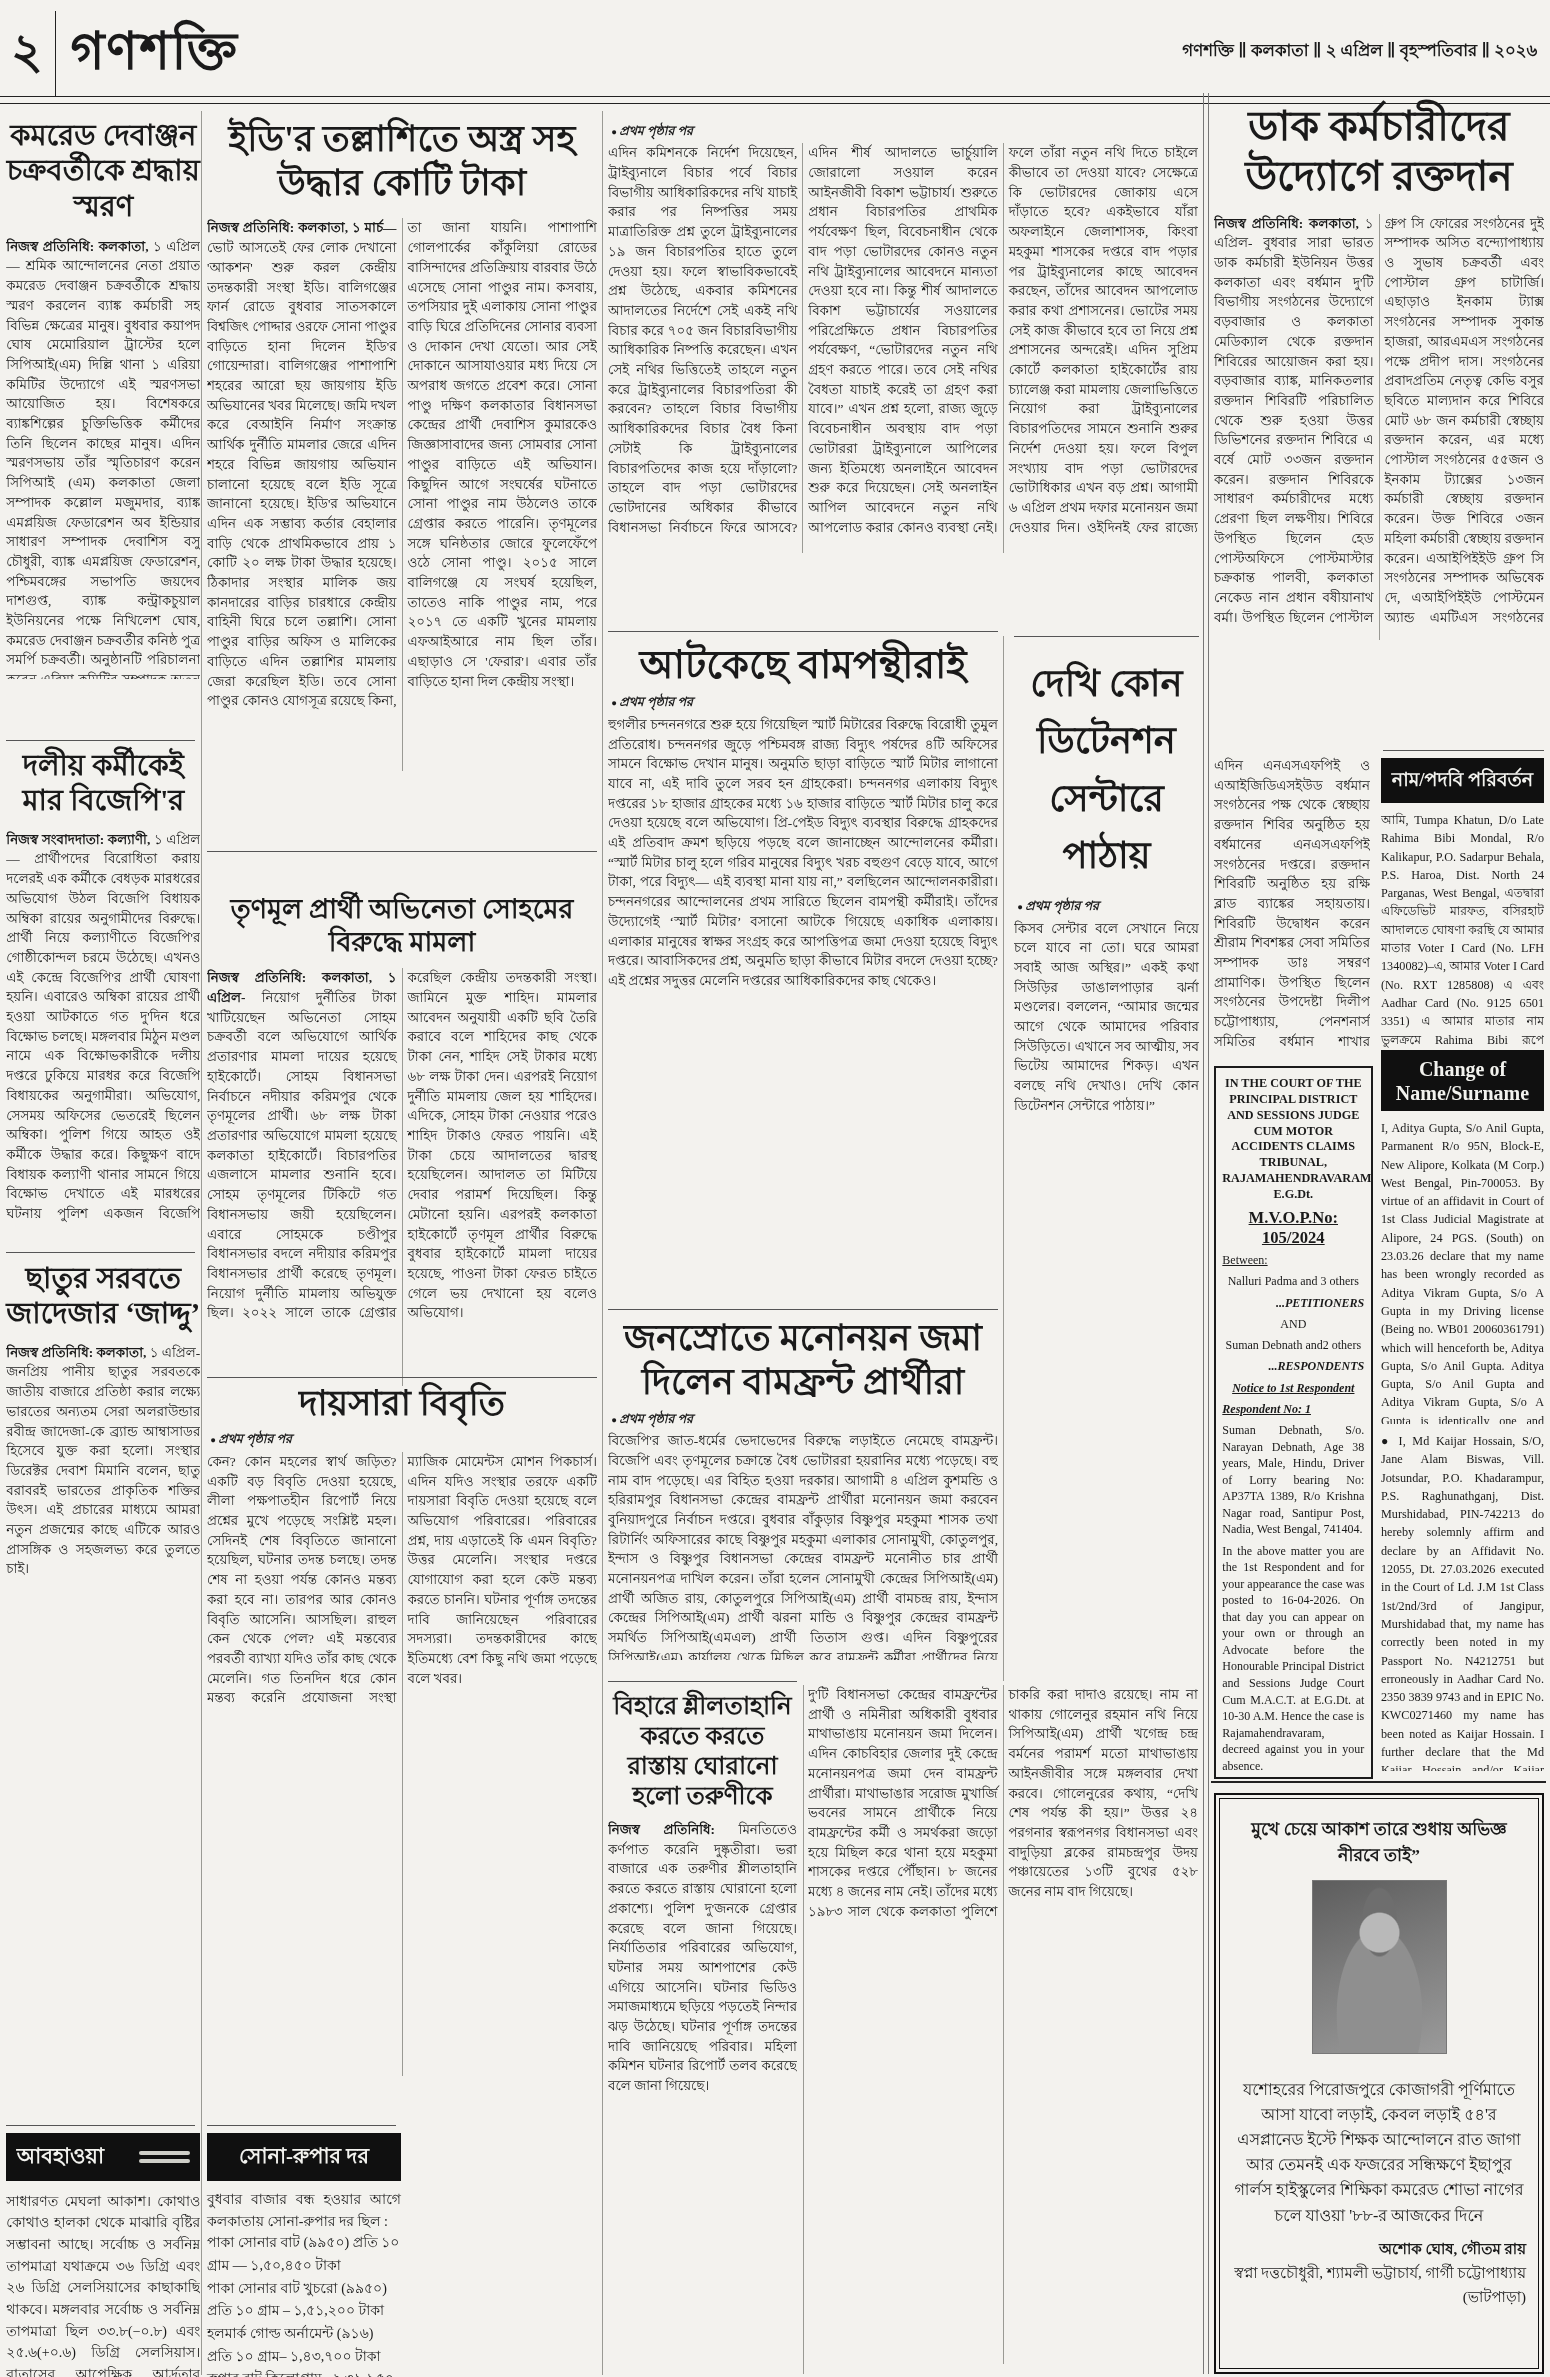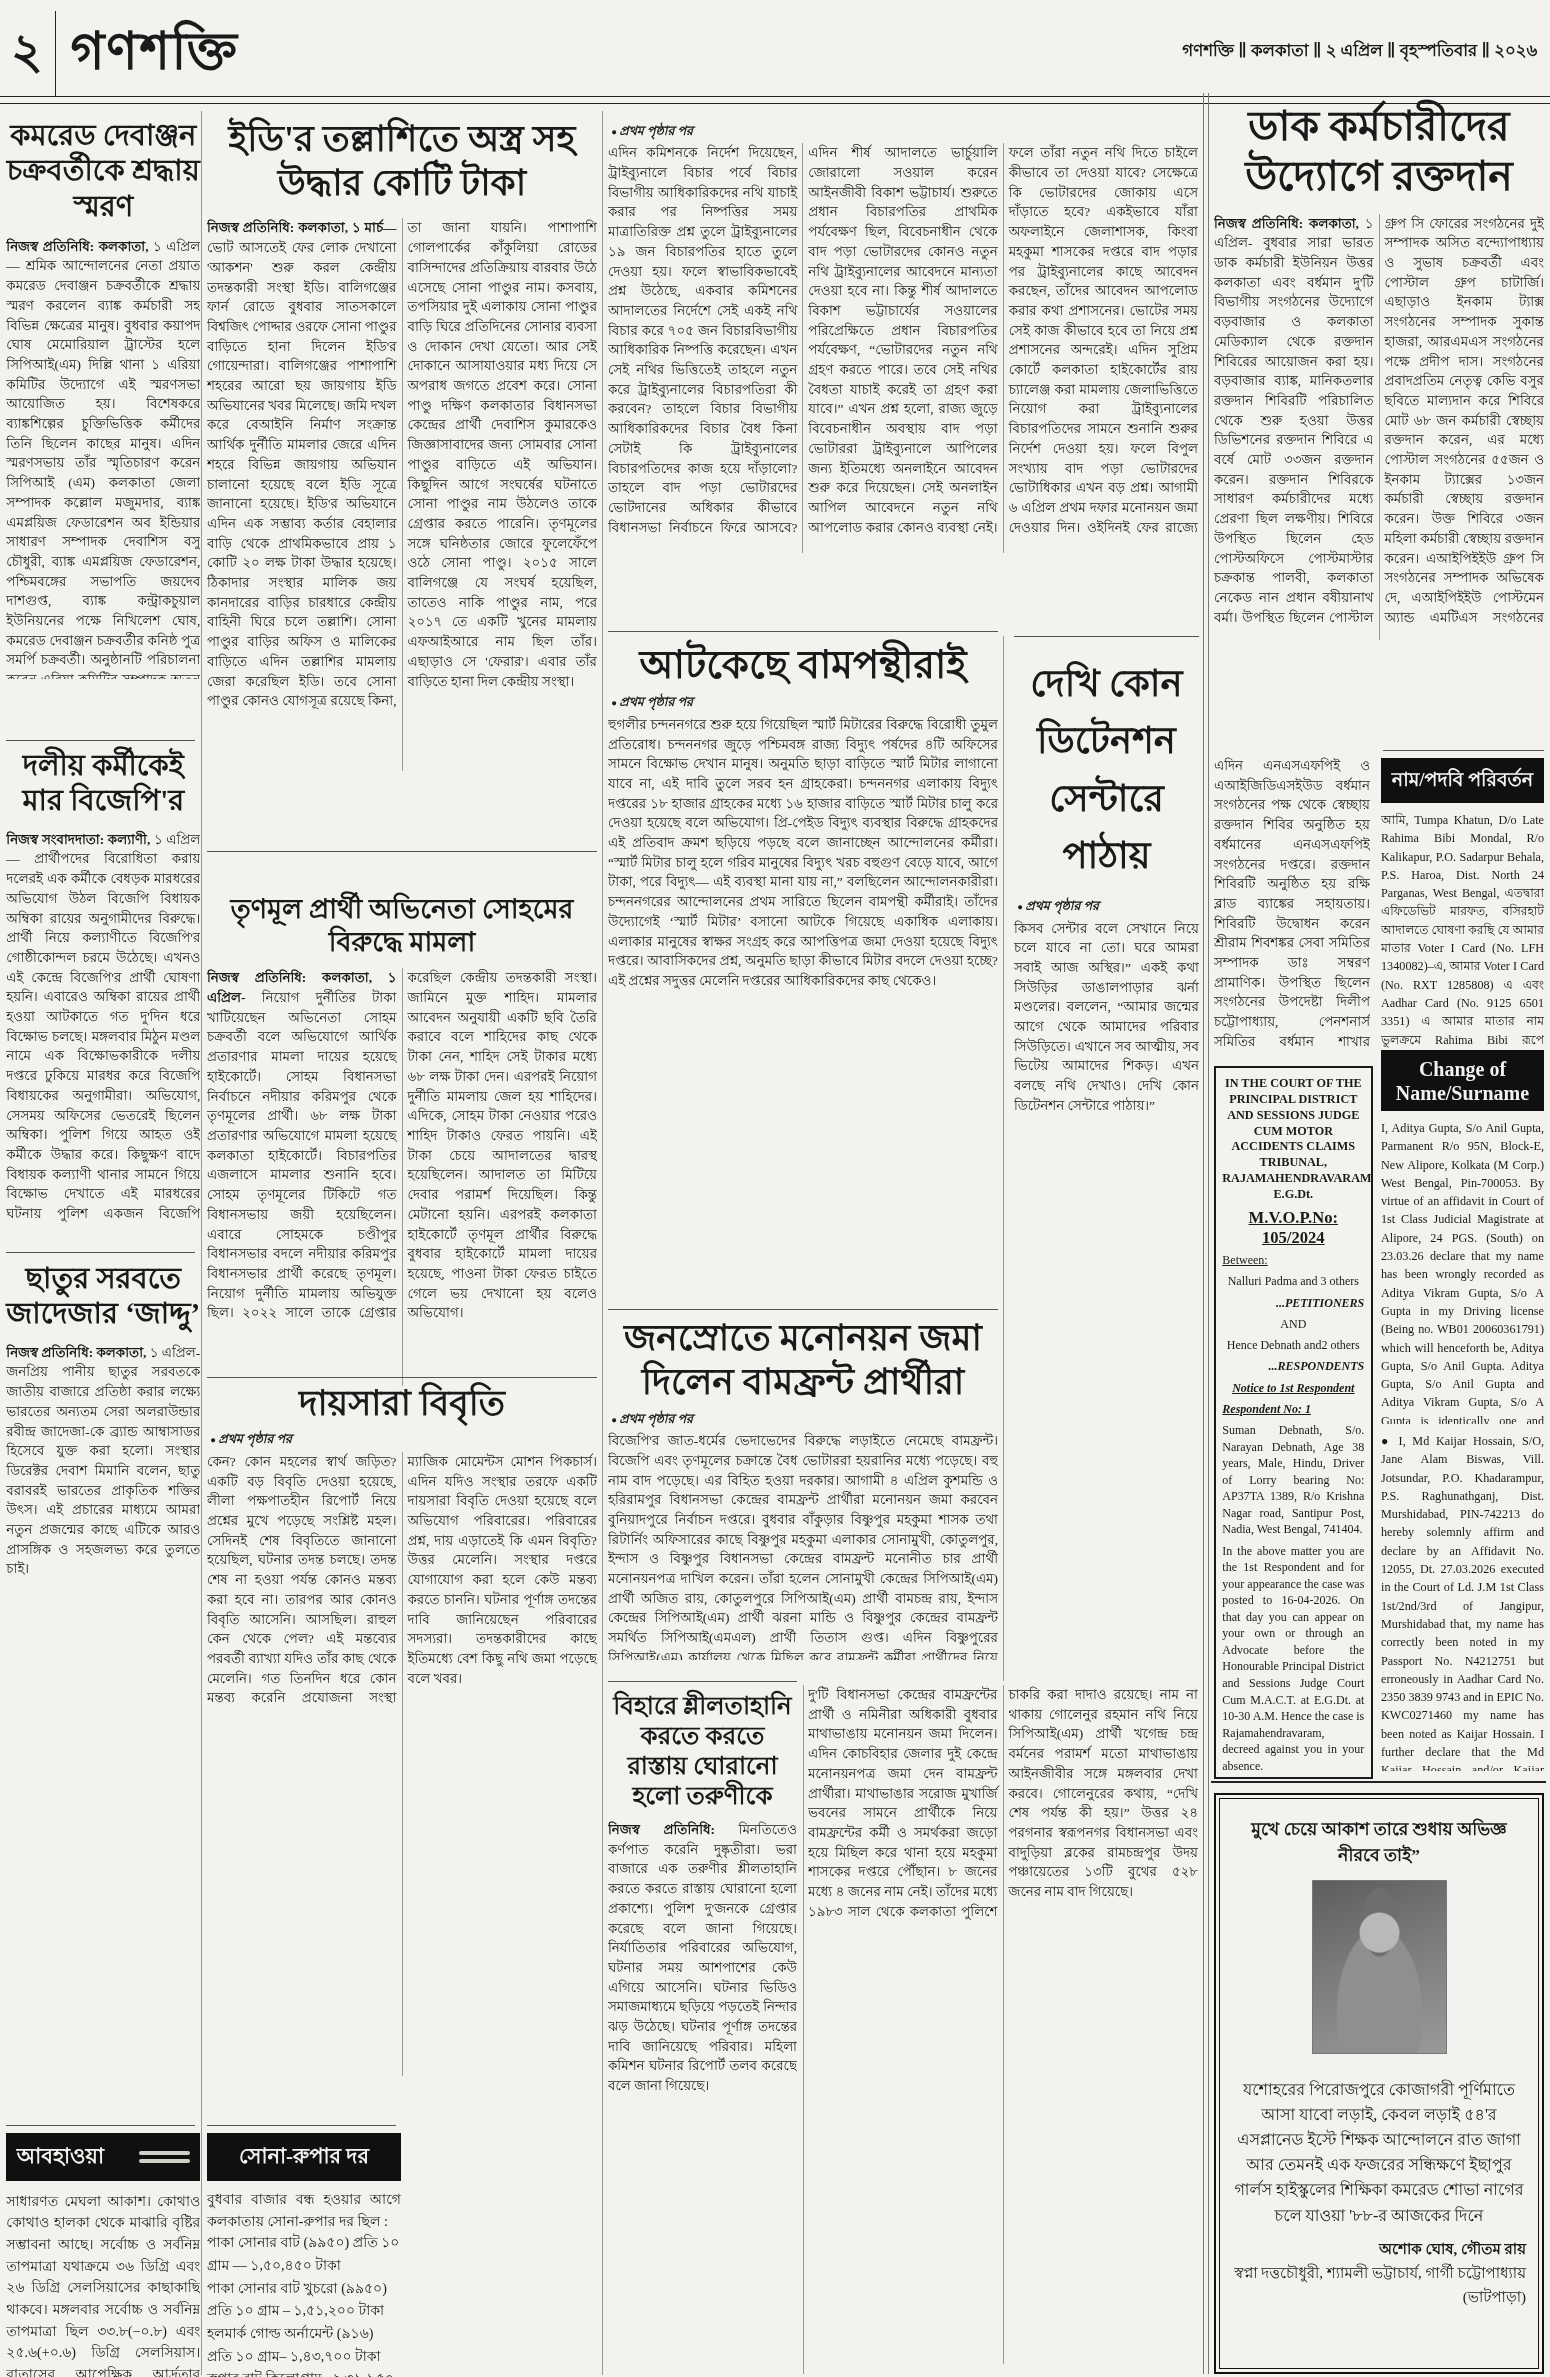--- a/index.html
+++ b/index.html
@@ -194,21 +194,21 @@
     <div class="ncbody" style="height:237px;overflow:hidden;">আমি, Tumpa Khatun, D/o Late Rahima Bibi Mondal, R/o Kalikapur, P.O. Sadarpur Behala, P.S. Haroa, Dist. North 24 Parganas, West Bengal, এতদ্বারা এফিডেভিট মারফত, বসিরহাট আদালতে ঘোষণা করছি যে আমার মাতার Voter I Card (No. LFH 1340082)–এ, আমার Voter I Card (No. RXT 1285808) এ এবং Aadhar Card (No. 9125 6501 3351) এ আমার মাতার নাম ভুলক্রমে Rahima Bibi রূপে হইয়াছে। উক্ত Voter Card এ এবং Land Purcha-তে আমার Grand Father-এর নাম ভুলক্রমে Raoshan Mondal রূপে হইয়াছে। Rashon Mondal এবং Raoshan Mondal হইতেছে এক ও অভিন্ন ব্যক্তি। Rahima Bibi Mondal and Rahima Bibi হইতেছে এক ও অভিন্ন ব্যক্তি।</div>
   </div>
 
   <div class="abs legal" style="left:1214px;top:1066px;width:142px;height:693px;overflow:hidden;">
     <div class="chead">IN THE COURT OF THE PRINCIPAL DISTRICT AND SESSIONS JUDGE CUM MOTOR ACCIDENTS CLAIMS TRIBUNAL, RAJAMAHENDRAVARAM, E.G.Dt.</div>
     <div class="caseno">M.V.O.P.No: 105/2024</div>
     <p style="margin:1.6px 0;text-decoration:underline;">Between:</p>
     <p class="ctr">Nalluri Padma and 3 others</p>
     <p class="lbl">...PETITIONERS</p>
     <p class="ctr">AND</p>
-    <p class="ctr">Hence Debnath and2 others</p>
+    <p class="ctr">Suman Debnath and2 others</p>
     <p class="lbl">...RESPONDENTS</p>
     <p class="u ctr">Notice to 1st Respondent</p>
     <p class="u">Respondent No: 1</p>
     <p>Suman Debnath, S/o. Narayan Debnath, Age 38 years, Male, Hindu, Driver of Lorry bearing No: AP37TA 1389, R/o Krishna Nagar road, Santipur Post, Nadia, West Bengal, 741404.</p>
     <p>In the above matter you are the 1st Respondent and for your appearance the case was posted to 16-04-2026. On that day you can appear on your own or through an Advocate before the Honourable Principal District and Sessions Judge Court Cum M.A.C.T. at E.G.Dt. at 10-30 A.M. Hence the case is Rajamahendravaram, decreed against you in your absence.</p>
     <p style="font-style:italic;">(Order of the Hon'ble Court)</p>
     <p class="names">KANTAMANI SRINIVASA RAO KANTAMANI .V.S.RAM PRASAD</p>
 
   </div>
 

